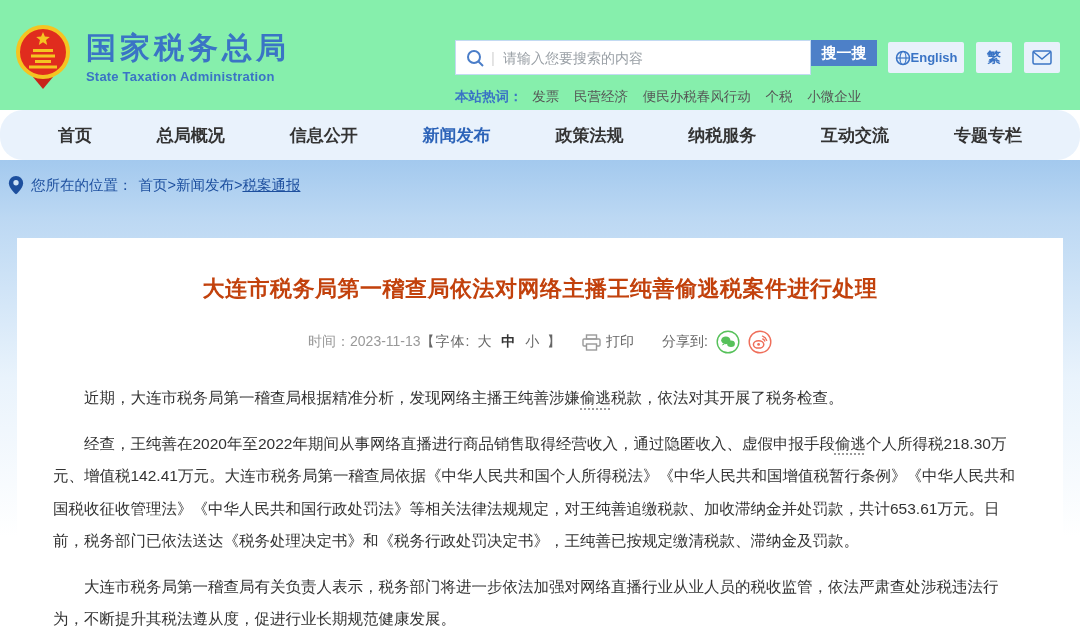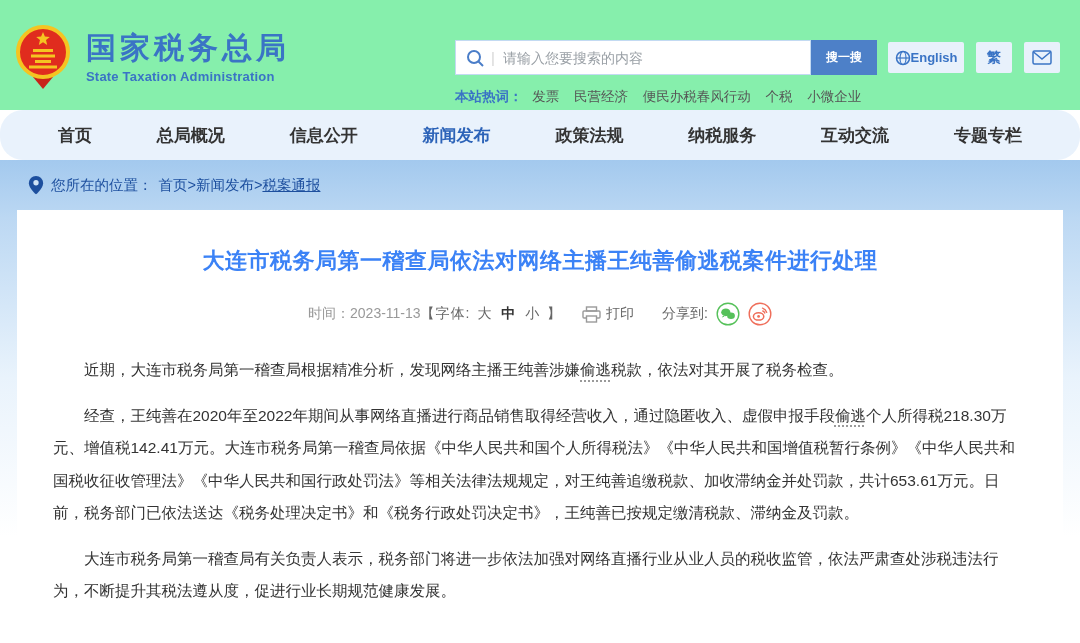--- a/index.html
+++ b/index.html
@@ -11,46 +11,46 @@
   .logo { position:absolute; left:14px; top:24px; display:flex; align-items:center; }
   .emblem { width:58px; height:66px; margin-right:14px; }
   .logo-text .cn { font-size:30px; font-weight:bold; color:#3a74c5; letter-spacing:4px; line-height:34px; }
   .logo-text .en { font-size:13px; font-weight:bold; color:#3a74c5; margin-top:4px; letter-spacing:0.2px; }
 
   .search-wrap { position:absolute; left:455px; top:40px; display:flex; }
   .search-box { display:flex; align-items:center; width:356px; height:35px; border:1px solid #c3daf2; background:#fff; padding:0 10px; }
   .search-box .divider { color:#d5d5d5; margin:0 8px 0 7px; font-size:15px; }
   .search-input { border:none; outline:none; flex:1; font-size:14px; color:#333; font-family:inherit; }
   .search-input::placeholder { color:#9aa0a6; }
-  .search-btn { width:66px; height:35px; background:#4d80c8; color:#fff; border:none; font-size:12px; font-weight:bold; cursor:pointer; font-family:Liberation Sans, sans-serif; }
+  .search-btn { width:66px; height:26px; background:#4d80c8; color:#fff; border:none; font-size:15px; font-weight:bold; cursor:pointer; font-family:Liberation Sans, sans-serif; }
 
   .hdr-btn { position:absolute; top:42px; height:31px; background:#e8f1fb; border:none; border-radius:2px; color:#3a74c5; font-weight:bold; font-size:13px; display:flex; align-items:center; justify-content:center; cursor:pointer; font-family:inherit; }
   .btn-english { left:888px; width:76px; gap:0; }
   .btn-trad { left:976px; width:36px; font-size:14px; }
   .btn-mail { left:1024px; width:36px; }
 
   .hotwords { position:absolute; left:455px; top:88px; font-size:13.5px; color:#555; }
   .hotwords .hw-label { color:#3a74c5; font-weight:bold; margin-right:6px; }
   .hotwords .hw-item { margin-right:11px; cursor:pointer; }
 
   
   .nav { height:50px; background:#e9f2fc; display:flex; align-items:center; justify-content:space-between; padding:0 58px;border-radius:23px; }
   .nav-item { font-size:17px; font-weight:bold; color:#333; cursor:pointer; }
   .nav-item.active { color:#2c63b8; }
 
   
   .lower { height:483px; background:linear-gradient(180deg,#a3c9ee 0%,#bcd8f3 12%,#e9f3fc 45%,#ffffff 78%); }
-  .breadcrumb { height:50px; display:flex; align-items:center; padding-left:28px; font-size:14.5px; color:#1d4f9e; }
+  .breadcrumb { height:50px; display:flex; align-items:center; padding-left:8px; font-size:14.5px; color:#1d4f9e; }
   .breadcrumb svg { margin-right:7px; }
   .breadcrumb .crumb-current { text-decoration:underline; cursor:pointer; }
   .breadcrumb .crumb-prefix { cursor:pointer; }
   .breadcrumb .crumb-label { margin-right:6px; }
 
   .card { margin:0 17px; background:#fff; height:433px; }
-  .article-title { text-align:center; padding-top:36px; font-size:22px; font-weight:600; color:#3b82f6; letter-spacing:0.5px; }
+  .article-title { text-align:center; padding-top:36px; font-size:22px; font-weight:600; color:#c2410c; letter-spacing:0.5px;margin-top:28px; }
 
   .meta-row { display:flex; justify-content:center; align-items:center; margin:26px 50px 0 50px; font-size:14px; color:#999; }
   .meta-right { display:flex; align-items:center; color:#666; gap:6px; }
   .font-size-widget { color:#666; letter-spacing:1px; }
   .fs-opt { cursor:pointer; margin:0 2px; }
   .fs-opt.medium { font-weight:bold; color:#333; }
   .print-group { display:flex; align-items:center; gap:5px; margin-left:14px; cursor:pointer; }
   .share-label { margin-left:22px; }
   .share-icon { width:24px; height:24px; border-radius:50%; display:flex; align-items:center; justify-content:center; cursor:pointer; margin-left:2px; }
 

